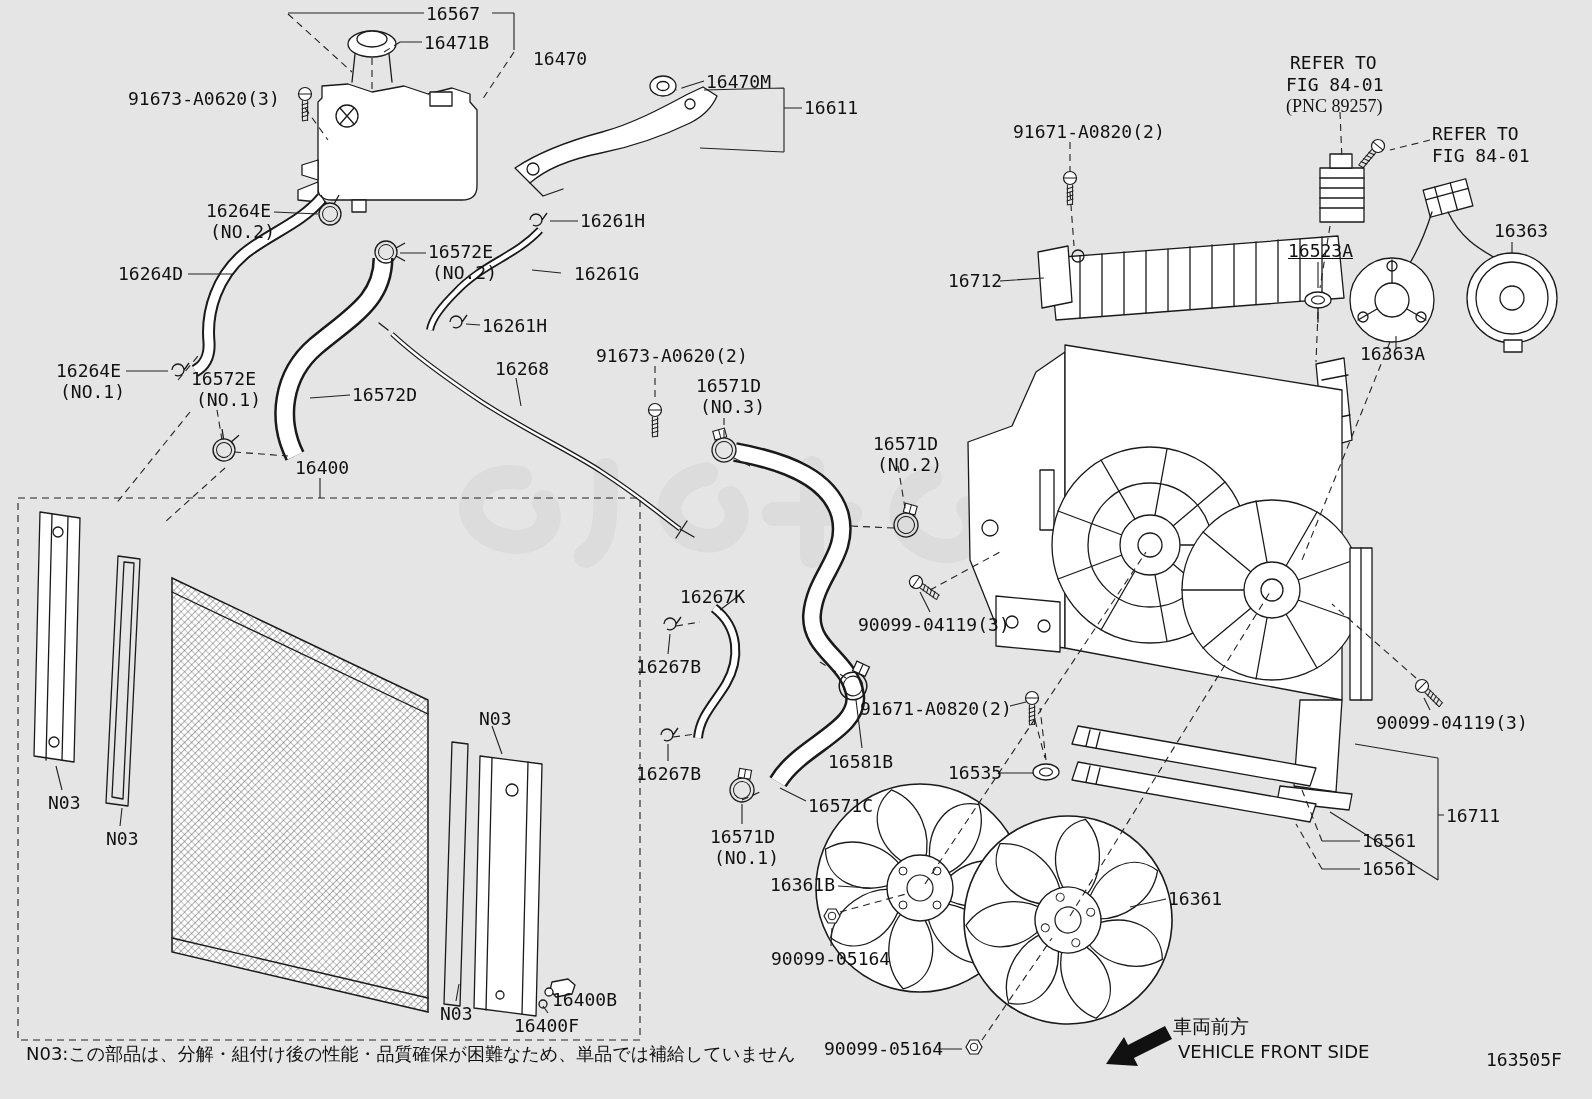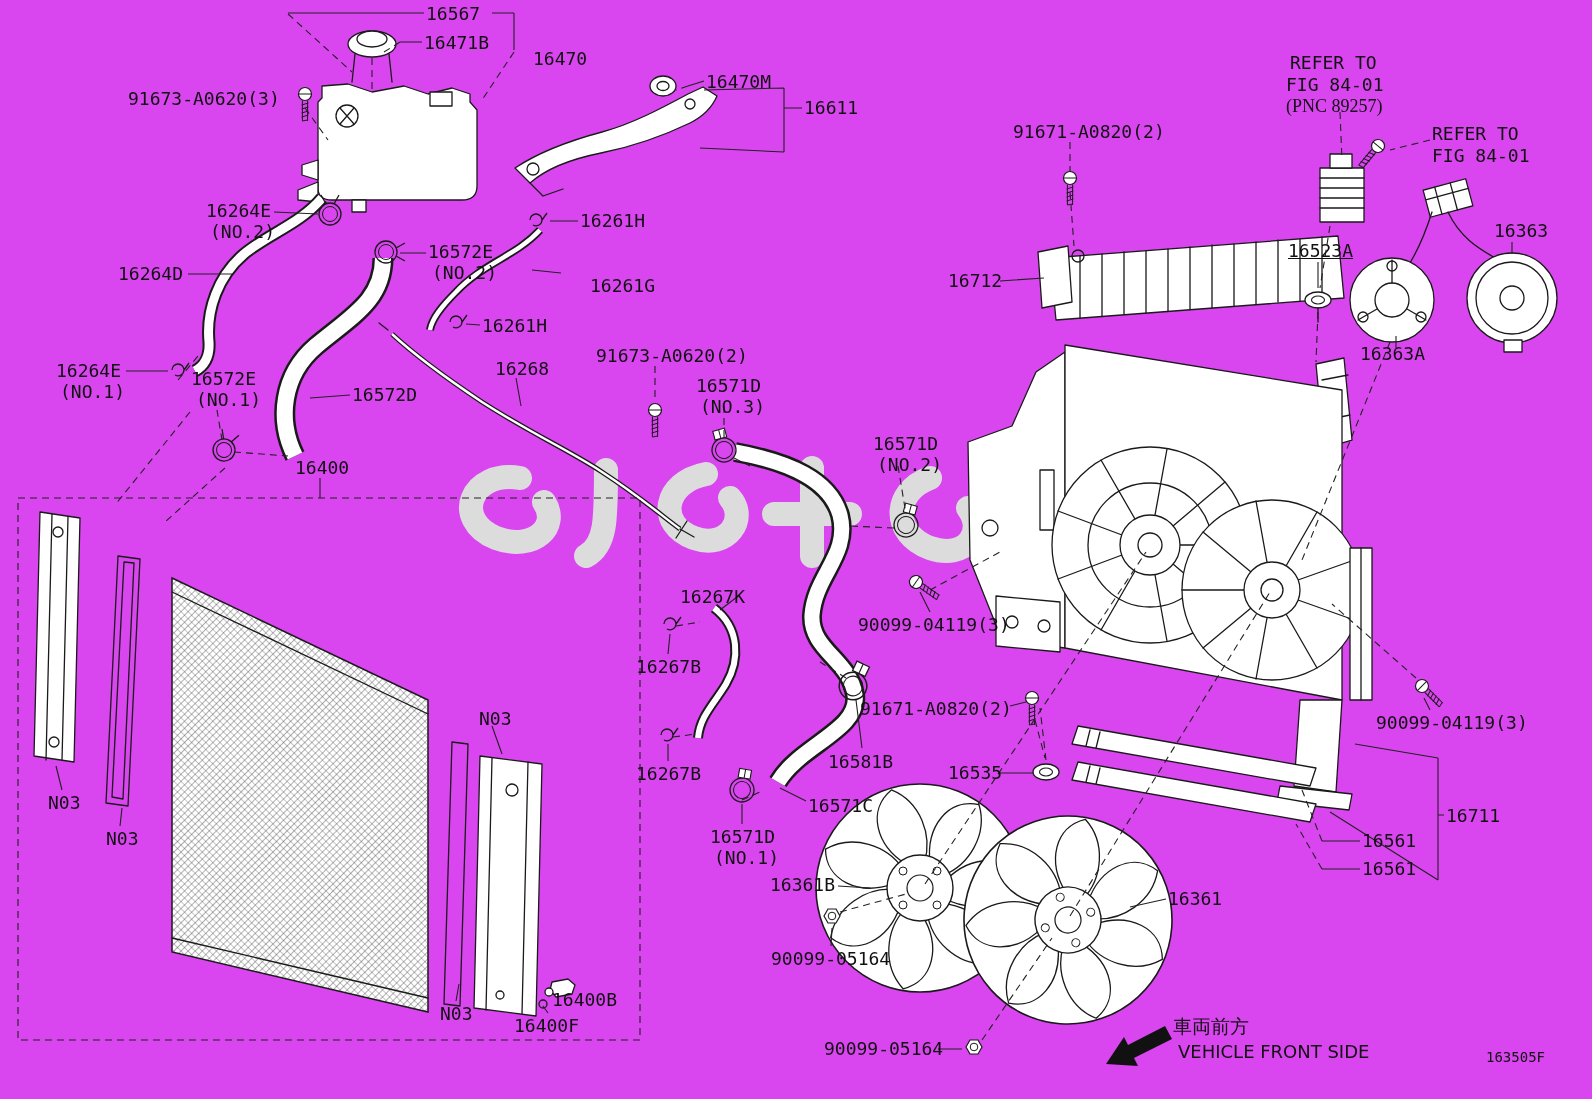--- a/index.html
+++ b/index.html
@@ -1,21 +1,21 @@
 <!DOCTYPE html>
 <html><head>
 <meta charset="utf-8">
 <style>
   html,body{margin:0;padding:0;background:#fff;}
-  .canvas{position:relative;width:1592px;height:1099px;background:#d946ef;overflow:hidden;
+  .canvas{position:relative;width:1592px;height:1099px;background:#e5e5e5;overflow:hidden;
           font-family:"DejaVu Sans Mono",monospace;color:#111;}
   .art{position:absolute;left:0;top:0;}
   .label{position:absolute;font-size:18px;line-height:21px;white-space:nowrap;color:#111;}
   .note{position:absolute;font-size:18px;font-family:"DejaVu Sans",sans-serif;white-space:nowrap;}
-  .code{position:absolute;font-size:14px;font-family:"DejaVu Sans Mono",monospace;white-space:nowrap;}
+  .code{position:absolute;font-size:18px;font-family:"DejaVu Sans Mono",monospace;white-space:nowrap;}
   .s{stroke:#1a1a1a;stroke-width:1.3;fill:none;stroke-linecap:round;stroke-linejoin:round;}
   .sf{stroke:#1a1a1a;stroke-width:1.3;fill:#fff;stroke-linejoin:round;}
   .ld{stroke:#222;stroke-width:1.1;fill:none;}
   .ldd{stroke:#222;stroke-width:1.1;fill:none;stroke-dasharray:7 5;}
   .wm{stroke:#dcdcdc;stroke-width:24;fill:none;stroke-linecap:round;}
 </style>
 </head>
 <body>
 
 <div class="canvas">
@@ -259,21 +259,21 @@
       <div class="label" style="left: 520px; top: 48px; margin-left: 13px;">16470</div>
       <div class="label" style="left: 706px; top: 71px;">16470M</div>
       <div class="label" style="left: 804px; top: 97px;">16611</div>
       <div class="label" style="left: 128px; top: 88px;">91673-A0620(3)</div>
       <div class="label" style="left: 206px; top: 200px;">16264E</div>
       <div class="label" style="left: 210px; top: 221px;">(NO.2)</div>
       <div class="label" style="left: 428px; top: 241px;">16572E</div>
       <div class="label" style="left: 432px; top: 262px;">(NO.2)</div>
       <div class="label" style="left: 580px; top: 210px;">16261H</div>
       <div class="label" style="left: 118px; top: 263px;">16264D</div>
-      <div class="label" style="left: 590px; top: 263px; margin-top: 12px;">16261G</div>
+      <div class="label" style="left: 574px; top: 263px;">16261G</div>
       <div class="label" style="left: 482px; top: 315px;">16261H</div>
       <div class="label" style="left: 56px; top: 360px;">16264E</div>
       <div class="label" style="left: 60px; top: 381px;">(NO.1)</div>
       <div class="label" style="left: 191px; top: 368px;">16572E</div>
       <div class="label" style="left: 196px; top: 389px;">(NO.1)</div>
       <div class="label" style="left: 352px; top: 384px;">16572D</div>
       <div class="label" style="left: 495px; top: 358px;">16268</div>
       <div class="label" style="left: 596px; top: 345px;">91673-A0620(2)</div>
       <div class="label" style="left: 696px; top: 375px;">16571D</div>
       <div class="label" style="left: 700px; top: 396px;">(NO.3)</div>
@@ -309,17 +309,18 @@
       <div class="label" style="left: 440px; top: 1003px;">N03</div>
       <div class="label" style="left: 552px; top: 989px;">16400B</div>
       <div class="label" style="left: 514px; top: 1015px;">16400F</div>
       <div class="label" style="left: 1446px; top: 805px;">16711</div>
       <div class="label" style="left: 1362px; top: 830px;">16561</div>
       <div class="label" style="left: 1362px; top: 858px;">16561</div>
       <div class="label" style="left: 1376px; top: 712px;">90099-04119(3)</div>
       <div class="label" style="left: 860px; top: 698px;">91671-A0820(2)</div>
     </div>
 
+<div class="note" style="left:26px;top:1042px">N03:この部品は、分解・組付け後の性能・品質確保が困難なため、単品では補給していません</div>
 <div class="note" style="left:1173px;top:1014px;font-size:19px">車両前方</div>
 <div class="note" style="left:1178px;top:1041px">VEHICLE FRONT SIDE</div>
 <div class="code" style="left:1486px;top:1049px">163505F</div>
 
 </div>
 
 </body></html>

